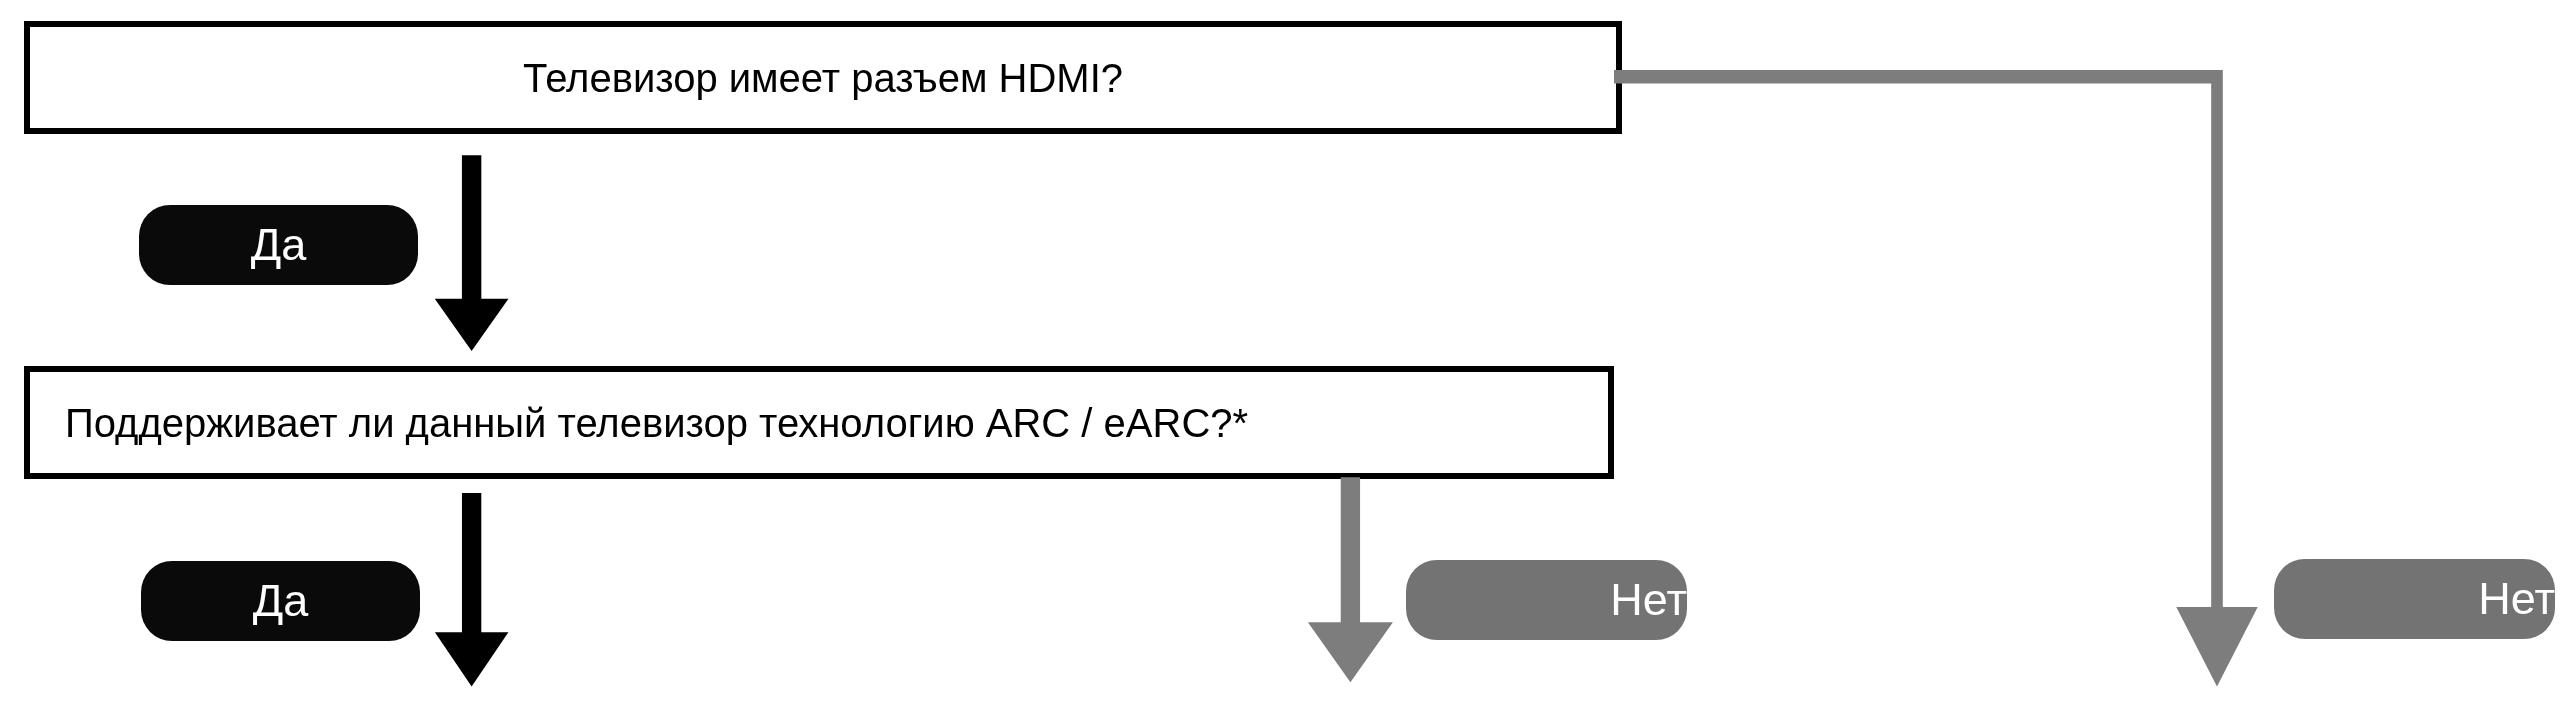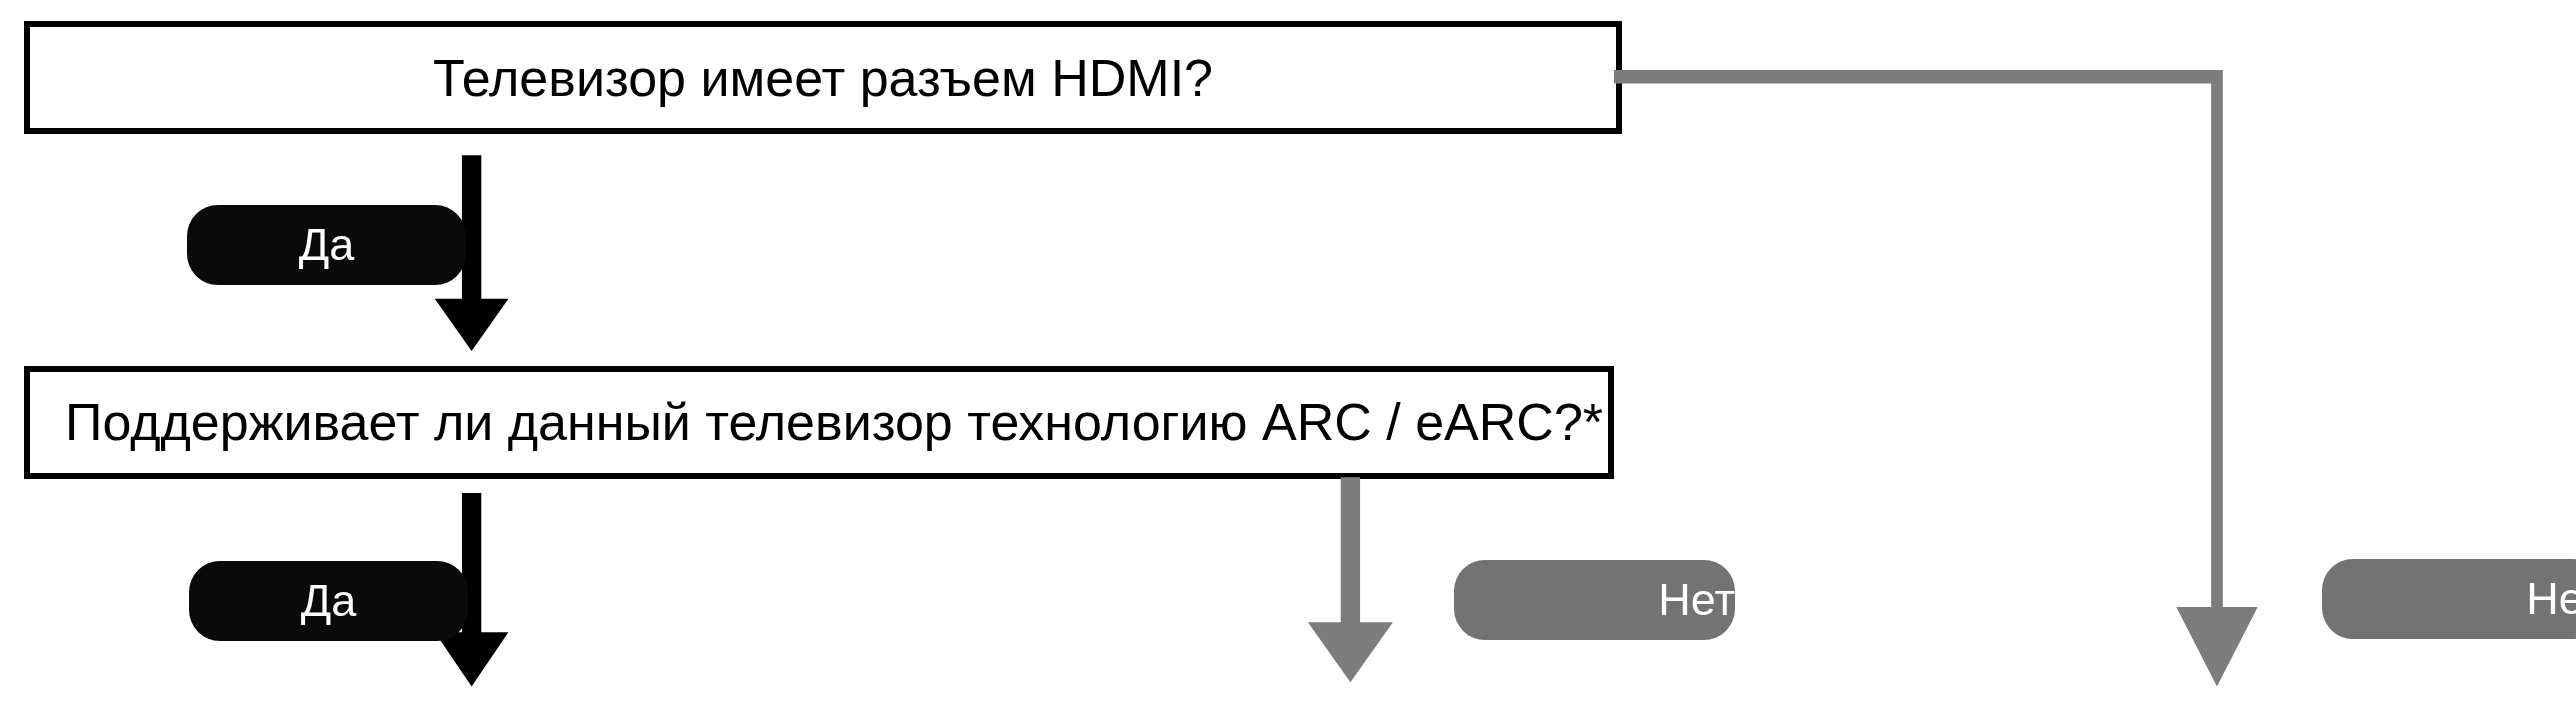--- a/index.html
+++ b/index.html
@@ -22,21 +22,21 @@
   .box {
     position: absolute;
     background: #ffffff;
     border: 6.8px solid #000000;
     box-sizing: border-box;
     display: flex;
     align-items: center;
   }
   .box-text {
     color: #000000;
-    font-size: 52px;
+    font-size: 40px;
     line-height: 1.05;
     white-space: nowrap;
     font-weight: 400;
   }
   #box-hdmi {
     left: 24px;
     top: 21.3px;
     width: 1598px;
     height: 113px;
     justify-content: center;
@@ -56,21 +56,20 @@
   .pill {
     position: absolute;
     display: flex;
     align-items: center;
     justify-content: center;
     border-radius: 31px;
     color: #ffffff;
     font-size: 45px;
     font-weight: 400;
     box-sizing: border-box;
-    margin-left: 48px;
   }
   .pill-yes { background: #0a0a0a; }
   .pill-no  { background: #737373; justify-content: flex-end; }
 
   #pill-yes-1 { left: 139px;  top: 205px; width: 279px; height: 80px; }
   #pill-yes-2 { left: 141px;  top: 561px; width: 279px; height: 80px; }
   #pill-no-1  { left: 1406px; top: 560px; width: 281px; height: 80px; }
   #pill-no-2  { left: 2274px; top: 559px; width: 281px; height: 80px; }
 
   

